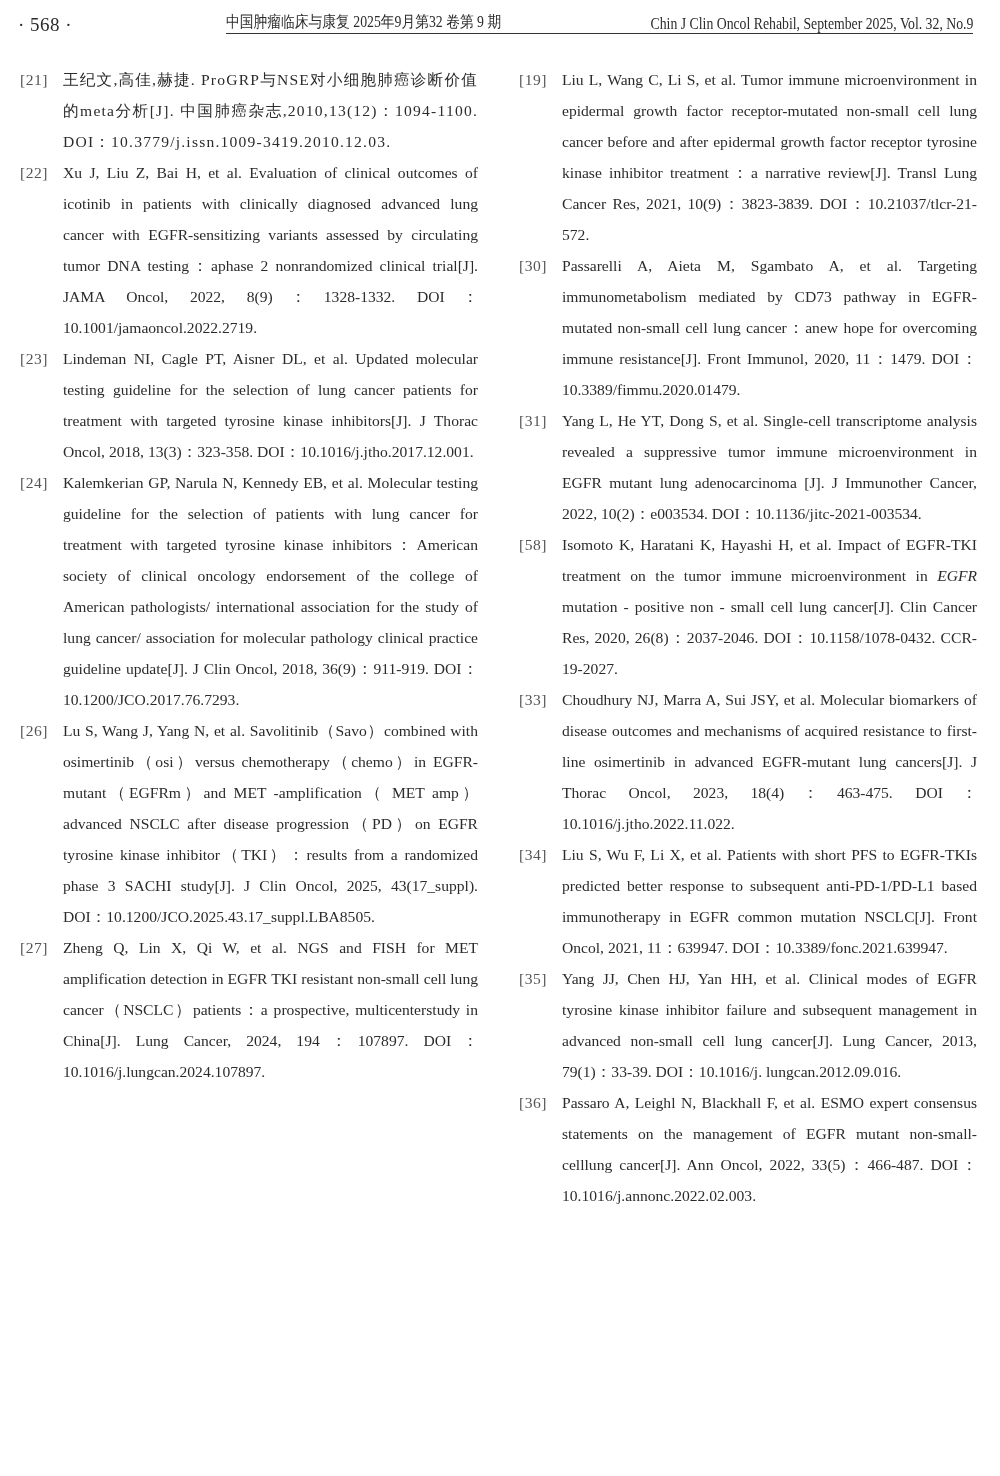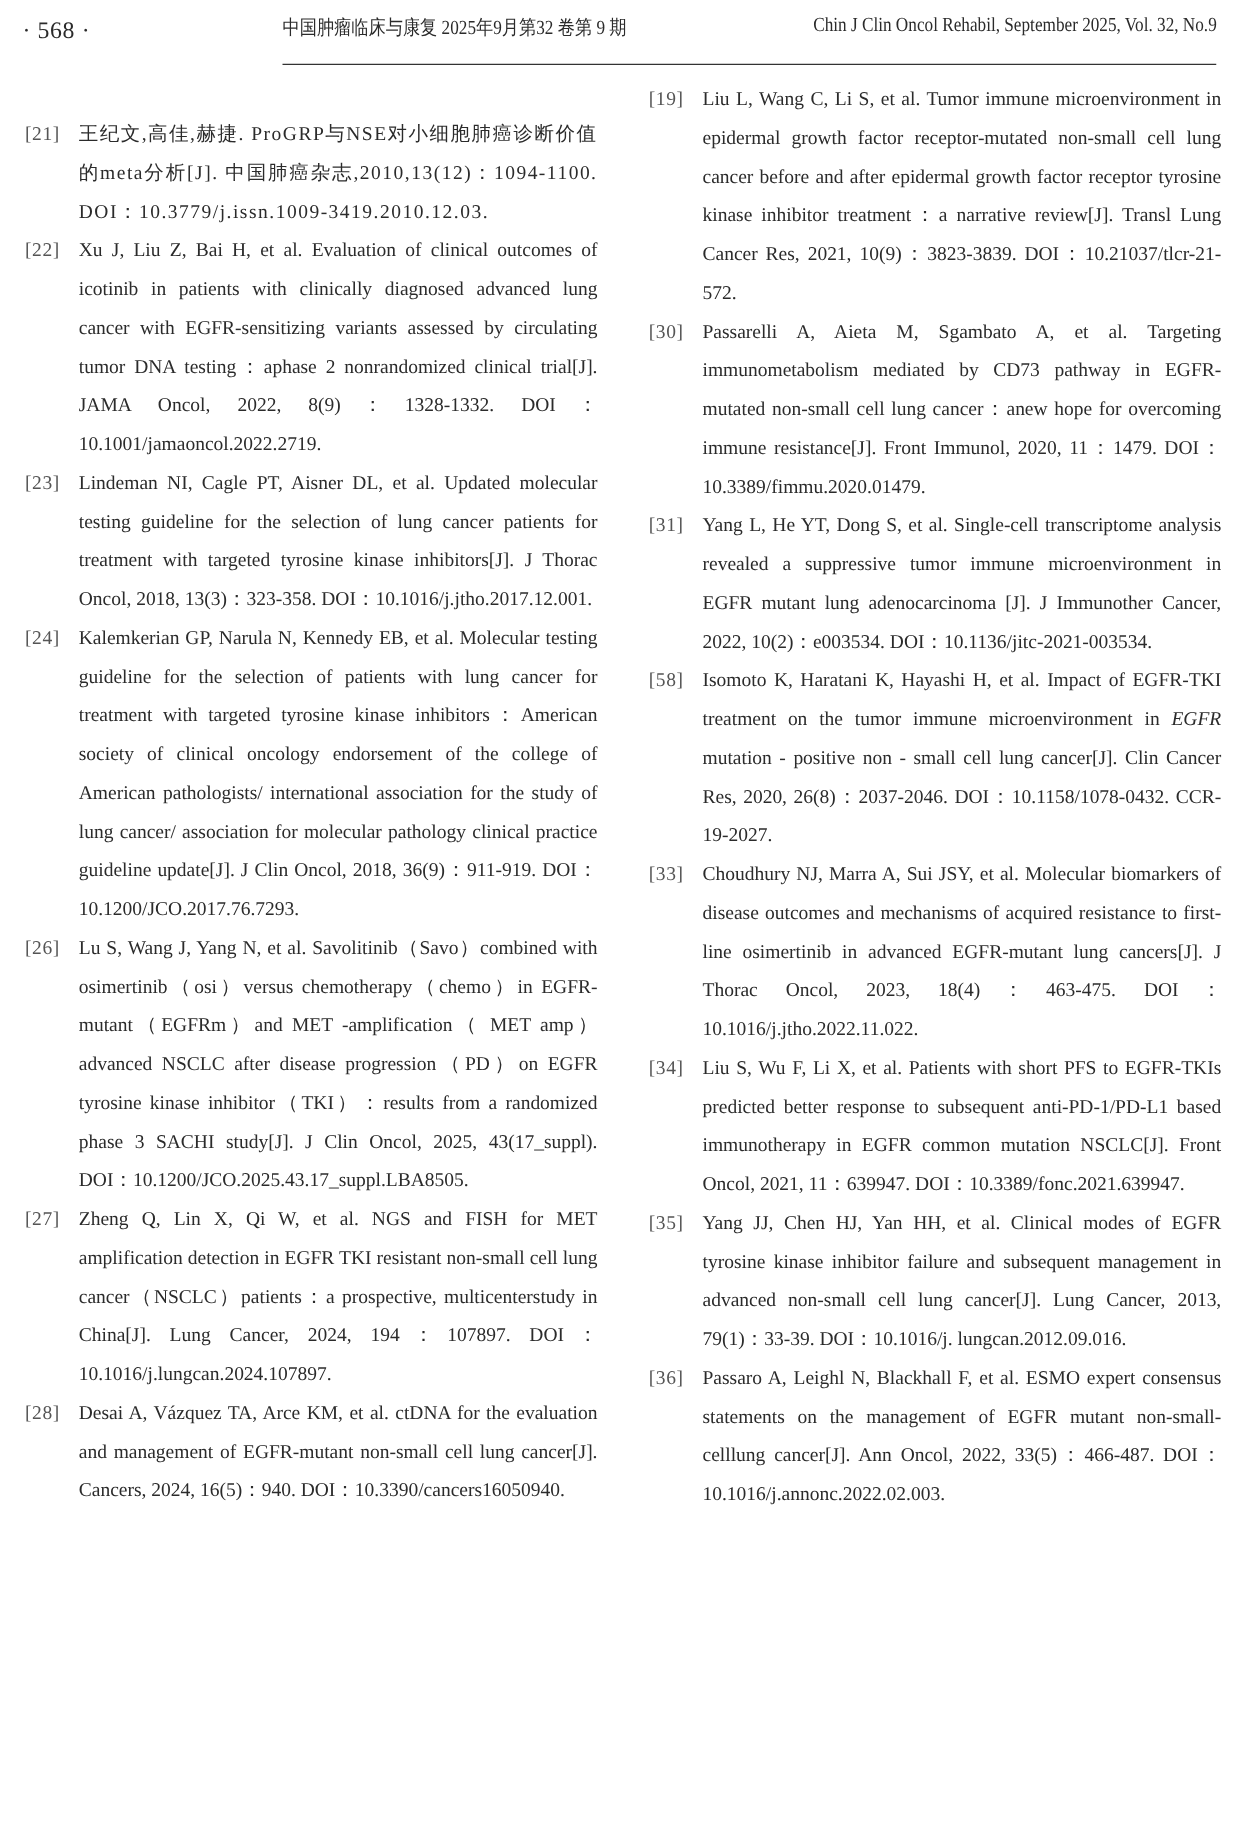--- a/index.html
+++ b/index.html
@@ -9,23 +9,24 @@
       color: #2b2b2b;
     }
     .page-number {
       position: absolute; left: 18px; top: 14px;
       font-size: 19px; letter-spacing: 0.5px;
     }
     .running-header {
       position: absolute; left: 226px; top: 12px; width: 747px;
       font-size: 16px; white-space: nowrap;
       border-bottom: 1.5px solid #333;
-      padding-bottom: 18px;
+      padding-bottom: 0;
       display: flex; justify-content: space-between;
       transform-origin: left top;
+      align-items: flex-end;
     }
     .running-header span { display: inline-block; transform: scaleX(0.86); transform-origin: left center; }
     .running-header .hdr-en { transform-origin: right center; }
     .column {
       position: absolute; top: 64px; width: 458px;
     }
     .col-left { left: 20px; }
     .col-right { left: 519px; }
     .ref {
       position: relative;
@@ -37,21 +38,21 @@
       margin: 0;
     }
     .ref-label {
       position: absolute; left: 0; top: 0;
       color: #555;
       font-size: 15.6px;
       letter-spacing: 0.5px;
     }
     .ref-text { display: block; }
     .ref-text i { font-style: italic; }
-    .ref.cjk .ref-text { letter-spacing: 1.2px; margin-top: 28px; }
+    .ref.cjk .ref-text { letter-spacing: 1.2px; }
   </style>
 </head>
 <body>
 
 <div class="page-number">· 568 ·</div>
 <div class="running-header">
   <span class="hdr-cn">中国肿瘤临床与康复 2025年9月第32 卷第 9 期</span>
   <span class="hdr-en">Chin J Clin Oncol Rehabil, September 2025, Vol. 32, No.9</span>
 </div>
 
@@ -72,24 +73,20 @@
     <span class="ref-label">[24]</span>
     <span class="ref-text">Kalemkerian GP, Narula N, Kennedy EB, et al. Molecular testing guideline for the selection of patients with lung cancer for treatment with targeted tyrosine kinase inhibitors：American society of clinical oncology endorsement of the college of American pathologists/ international association for the study of lung cancer/ association for molecular pathology clinical practice guideline update[J]. J Clin Oncol, 2018, 36(9)：911-919. DOI：10.1200/JCO.2017.76.7293.</span>
   </p>
   <p class="ref">
     <span class="ref-label">[26]</span>
     <span class="ref-text">Lu S, Wang J, Yang N, et al. Savolitinib（Savo）combined with osimertinib（osi）versus chemotherapy（chemo）in EGFR-mutant（EGFRm）and MET -amplification（ MET amp）advanced NSCLC after disease progression（PD）on EGFR tyrosine kinase inhibitor（TKI）：results from a randomized phase 3 SACHI study[J]. J Clin Oncol, 2025, 43(17_suppl). DOI：10.1200/JCO.2025.43.17_suppl.LBA8505.</span>
   </p>
   <p class="ref">
     <span class="ref-label">[27]</span>
     <span class="ref-text">Zheng Q, Lin X, Qi W, et al. NGS and FISH for MET amplification detection in EGFR TKI resistant non-small cell lung cancer（NSCLC）patients：a prospective, multicenterstudy in China[J]. Lung Cancer, 2024, 194：107897. DOI：10.1016/j.lungcan.2024.107897.</span>
-  </p>
-  <p class="ref">
-    <span class="ref-label">[28]</span>
-    <span class="ref-text">Desai A, Vázquez TA, Arce KM, et al. ctDNA for the evaluation and management of EGFR-mutant non-small cell lung cancer[J]. Cancers, 2024, 16(5)：940. DOI：10.3390/cancers16050940.</span>
   </p>
 </div>
 
 <div class="column col-right">
   <p class="ref">
     <span class="ref-label">[19]</span>
     <span class="ref-text">Liu L, Wang C, Li S, et al. Tumor immune microenvironment in epidermal growth factor receptor-mutated non-small cell lung cancer before and after epidermal growth factor receptor tyrosine kinase inhibitor treatment：a narrative review[J]. Transl Lung Cancer Res, 2021, 10(9)：3823-3839. DOI：10.21037/tlcr-21-572.</span>
   </p>
   <p class="ref">
     <span class="ref-label">[30]</span>

